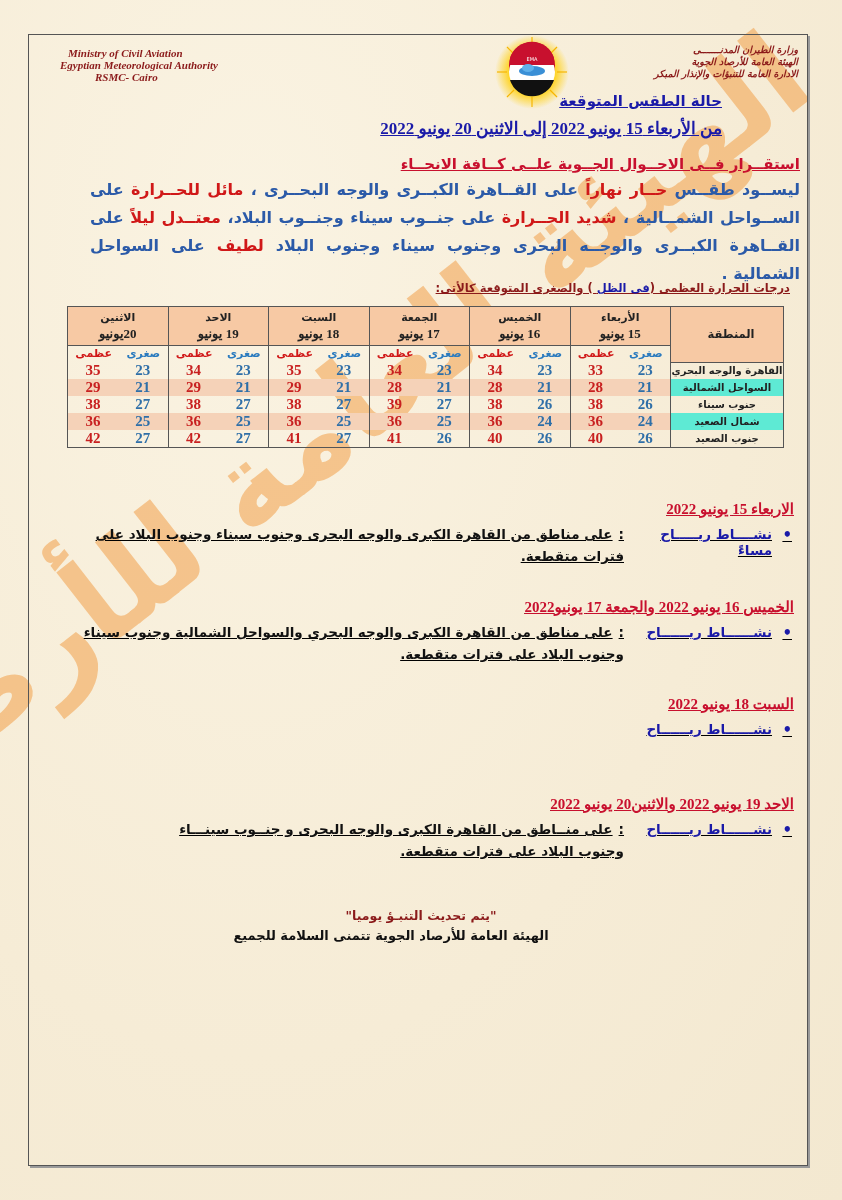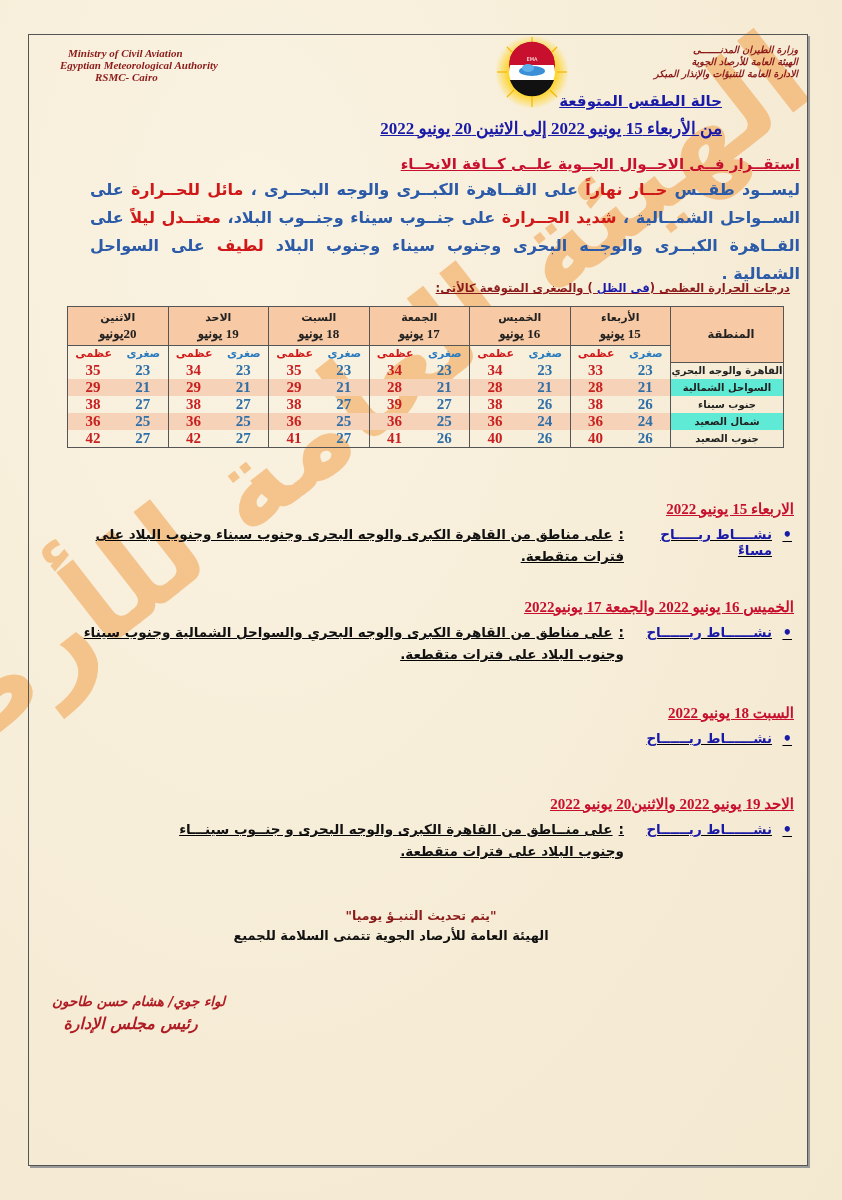--- a/index.html
+++ b/index.html
@@ -440,37 +440,33 @@
 
   <div class="day-section" style="top:598px;">
     <div class="day-title">الخميس 16 يونيو 2022 والجمعة 17 يونيو2022</div>
     <div class="bullet-row">
       <span class="dot">•</span>
       <span class="label">نشــــــاط ريــــــاح</span>
       <span class="text"><span class="colon">:</span><span>على مناطق من القاهرة الكبرى والوجه البحري والسواحل الشمالية وجنوب سيناء وجنوب البلاد على فترات متقطعة.</span></span>
     </div>
   </div>
 
-  <div class="day-section" style="top:695px;margin-top:9px;">
+  <div class="day-section" style="top:695px;">
     <div class="day-title">السبت 18 يونيو 2022</div>
     <div class="bullet-row" style="padding-left:110px;">
       <span class="dot">•</span>
       <span class="label">نشــــــاط ريــــــاح</span>
     </div>
   </div>
 
   <div class="day-section" style="top:795px;">
     <div class="day-title">الاحد 19 يونيو 2022 والاثنين20 يونيو 2022</div>
     <div class="bullet-row" style="padding-left:90px;">
       <span class="dot">•</span>
       <span class="label">نشــــــاط ريــــــاح</span>
       <span class="text"><span class="colon">:</span><span>على منــاطق من القاهرة الكبرى والوجه البحرى و جنــوب سينـــاء وجنوب البلاد على فترات متقطعة.</span></span>
     </div>
   </div>
 
   <div class="footer-quote">"يتم تحديث التنبـؤ يوميا"</div>
   <div class="footer-line">الهيئة العامة للأرصاد الجوية تتمنى السلامة للجميع</div>
 
-  <div class="signature">
-    <div class="l1">لواء جوي/ هشام حسن طاحون</div>
-    <div class="l2">رئيس مجلس الإدارة</div>
-  </div>
 </div>
 
 </body></html>

